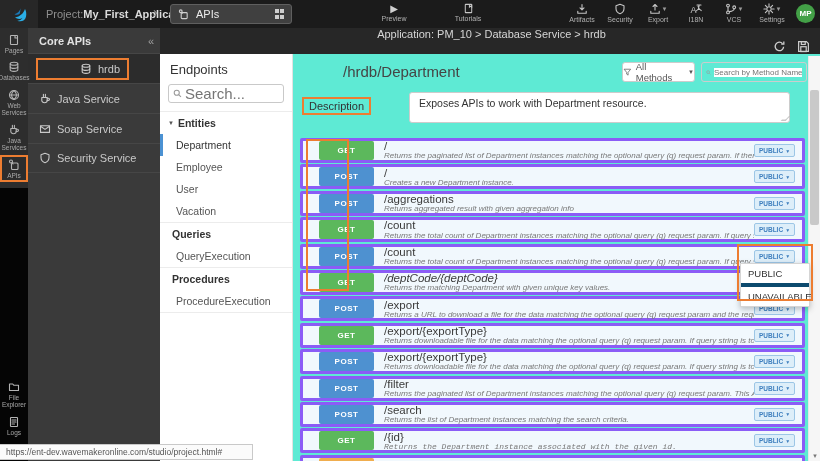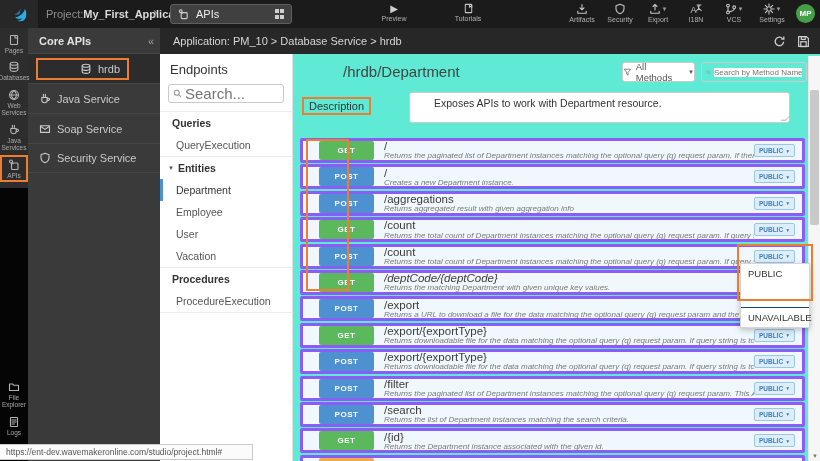--- a/index.html
+++ b/index.html
@@ -47,21 +47,21 @@
   .core-item { height:30px; display:flex; align-items:center; padding-left:8px; gap:0;
                border-top:1px solid #464646; color:#c9c9c9; font-size:11px; cursor:pointer; }
   .core-item:last-of-type { border-bottom:1px solid #464646; }
   .core-item .inner { display:flex; align-items:center; gap:6px; padding:3px 7px 3px 3px; }
   .core-item.selected { background:#2c2c2c; }
   .core-item.selected .inner { border:2px solid #ed7d31;padding-left:42px; }
   .core-item svg { flex:none; }
 
   
   .crumbbar { position:absolute; left:160px; top:28px; width:660px; height:26px; background:#272727;
-              display:flex; align-items:center; padding:0 10px 0 13px; z-index:6; }
+              display:flex; align-items:center; padding:0 10px 0 13px; z-index:6;flex-direction:column; }
   .crumbbar .btext { color:#d6d6d6; font-size:11px; }
   .crumbbar .cicons { margin-left:auto; display:flex; gap:11px; color:#cfcfcf; }
   .crumbbar .cicons span { cursor:pointer; display:flex; }
 
   
   .endpoints { position:absolute; left:160px; top:54px; width:133px; height:407px; background:#fff;
                border-right:1px solid #e2e2e2; z-index:3; }
   .ep-title { font-size:13px; color:#333; padding:8px 10px 7px 10px; }
   .ep-search { margin:0 8px 8px 8px; height:19px; border:1px solid #c9c9c9; border-radius:3px;
                display:flex; align-items:center; padding:0 4px; gap:3px; color:#999; }
@@ -80,21 +80,21 @@
   .methods-btn { position:absolute; left:329px; top:8px; width:73px; height:20px; border:1px solid #ccc;
                  border-radius:3px; background:#fff; display:flex; align-items:center; justify-content:flex-end;
                  gap:4px; font-size:9.5px; color:#555; cursor:pointer; }
   .main-search { position:absolute; left:408px; top:8px; width:106px; height:20px; border:1px solid #ccc;
                  border-radius:3px; display:flex; align-items:center; padding:0 4px; gap:3px; color:#999; }
   .main-search input { border:none; outline:none; width:88px; font-size:8px; color:#555;
                        font-family:"Liberation Sans", sans-serif; }
   .desc-label { position:absolute; left:9px; top:43px; font-size:11px; color:#333;
                 border:2px solid #ed7d31; padding:1px 5px; }
   .desc-area { position:absolute; left:116px; top:38px; width:381px; height:31px; border:1px solid #ccc;
-               border-radius:3px; font-size:10.5px; color:#333; padding:4px 24px; resize:none;
+               border-radius:3px; font-size:10.5px; color:#333; padding:4px 9px; resize:none;
                font-family:"Liberation Sans", sans-serif; }
   .desc-grip { position:absolute; left:489px; top:61px; width:7px; height:7px;
                border-right:2px solid #bbb; border-bottom:2px solid #bbb; transform:skew(-45deg) scale(.7); opacity:.8; }
 
   .ep-list { position:absolute; left:7px; top:84px; width:505px; }
   .ep-row { height:25px; margin-bottom:1.4px; background:#f1f8fd; border:3px solid #8b5cf6;
             border-radius:2px; display:flex; align-items:center; cursor:pointer;padding-left:16px; }
   .badge { width:55px; align-self:stretch; border-radius:2px; color:#fff; font-size:8px; font-weight:bold;
            letter-spacing:.5px; display:flex; align-items:center; justify-content:center; flex:none; }
   .rowtext { flex:1; margin-left:10px; overflow:hidden; line-height:1.05; }
@@ -106,21 +106,21 @@
   .accbtn .chev2 { font-size:5px; }
 
   
   .badge-annot { position:absolute; left:13px; top:85px; width:43px; height:152px;
                  border:2px solid #ed7d31; z-index:30; pointer-events:none; }
   .dd-annot { position:absolute; left:444px; top:190px; width:76px; height:57px;
               border:2px solid #ed7d31; z-index:31; pointer-events:none; }
   .dd-menu { position:absolute; left:447px; top:209px; width:70px; background:#fff; border:1px solid #d5d5d5;
              box-shadow:0 2px 6px rgba(0,0,0,.25); z-index:20; }
   .dd-menu .mitem { font-size:9.5px; color:#333; padding:4px 7px; cursor:pointer; }
-  .dd-menu .mitem + .mitem { border-top:1px solid #0c4a6e;margin-top:24px; }
+  .dd-menu .mitem + .mitem { border-top:4px solid #0c4a6e; }
 
   
   .vscroll { position:absolute; right:0; top:2px; bottom:0; width:12px; background:#f6f6f6;
              border-left:1px solid #e8e8e8; z-index:15; }
   .vthumb { position:absolute; left:1px; top:34px; width:9px; height:135px; background:#c9c9c9; border-radius:2px; }
   .varrow { position:absolute; left:0; bottom:1px; width:12px; text-align:center; font-size:7px; color:#777; cursor:pointer; }
 
   
   .urlbar { position:absolute; left:0; top:444px; width:253px; height:16px; background:#fbfbfb;
             border:1px solid #c9c9c9; border-left:none; font-size:8.5px; color:#555; line-height:14px;
@@ -397,42 +397,42 @@
   <div class="ep-search">
     <svg width="9" height="9" viewBox="0 0 12 12" stroke="#999" fill="none" stroke-width="1.4">
       <circle cx="5" cy="5" r="3.4"></circle>
         <path d="M7.6 7.6l3 3"></path>
     </svg>
     <input placeholder="Search..." style="">
   </div>
   <div id="ep-groups">
       <div>
     <div class="ep-group-head">
-      <span class="caret"></span>
-      <span class="glabel">Queries</span>
-    </div>
-    <div class="gitems">
-          <div class="ep-item">QueryExecution</div>
-        </div>
-  </div>
-      <div>
-    <div class="ep-group-head">
       <span class="caret">▼</span>
       <span class="glabel">Entities</span>
     </div>
     <div class="gitems">
           <div class="ep-item selected">Department</div>
           <div class="ep-item">Employee</div>
           <div class="ep-item">User</div>
           <div class="ep-item">Vacation</div>
         </div>
   </div>
       <div>
     <div class="ep-group-head">
       <span class="caret"></span>
+      <span class="glabel">Queries</span>
+    </div>
+    <div class="gitems">
+          <div class="ep-item">QueryExecution</div>
+        </div>
+  </div>
+      <div>
+    <div class="ep-group-head">
+      <span class="caret"></span>
       <span class="glabel">Procedures</span>
     </div>
     <div class="gitems">
           <div class="ep-item">ProcedureExecution</div>
         </div>
   </div>
     </div>
   <div class="ep-endline"></div>
 </div>
 
@@ -578,21 +578,21 @@
     </span>
     <span class="accbtn">
       <span class="alabel">PUBLIC</span>
       <span class="chev2">▼</span>
     </span>
   </div>
       <div class="ep-row">
     <span class="badge" style="background: rgb(92, 184, 92);">GET</span>
     <span class="rowtext">
       <span class="rowpath" style="display:block;">/{id}</span>
-      <span class="rowdesc" style="display:block;">Returns the Department instance associated with the given id.</span>
+      <span class="rowdesc" style="display:block;font-family:Liberation Mono, monospace;">Returns the Department instance associated with the given id.</span>
     </span>
     <span class="accbtn">
       <span class="alabel">PUBLIC</span>
       <span class="chev2">▼</span>
     </span>
   </div>
       <div class="ep-row">
     <span class="badge" style="background: rgb(240, 173, 78);">PUT</span>
     <span class="rowtext">
       <span class="rowpath" style="display:block;"></span>

